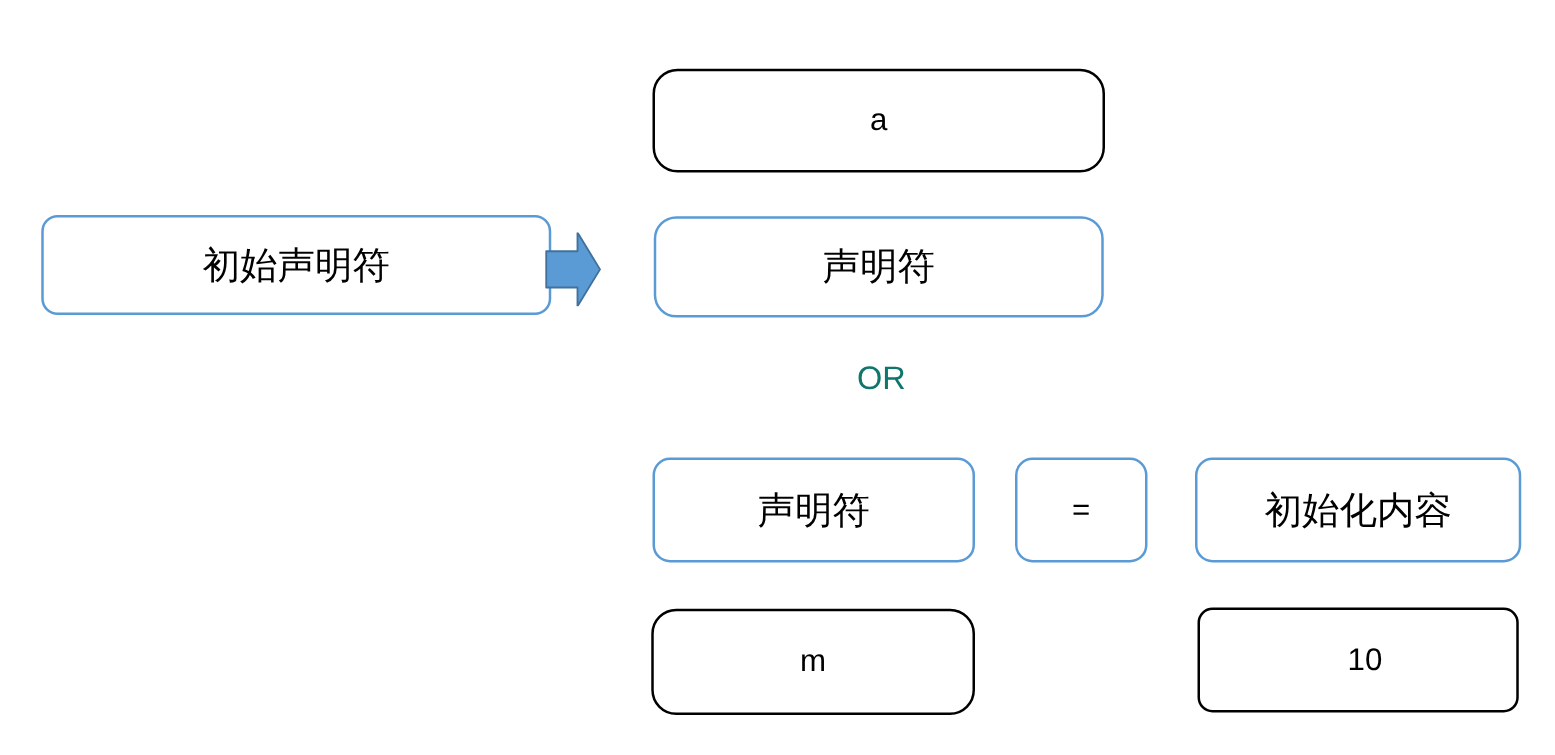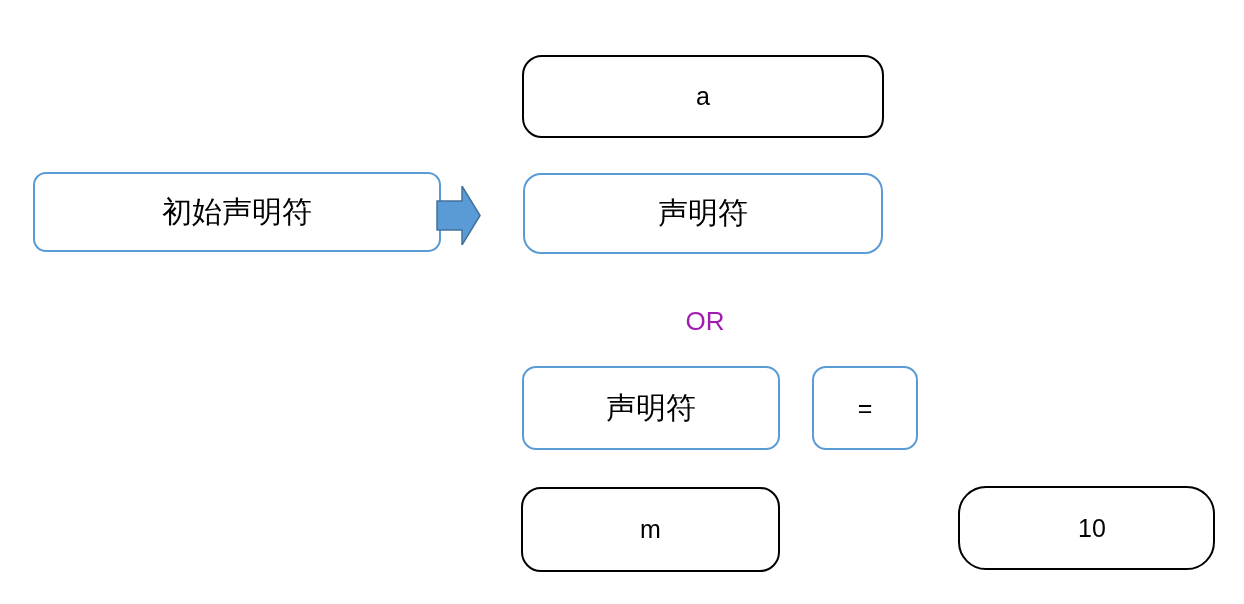--- a/index.html
+++ b/index.html
@@ -41,32 +41,32 @@
   }
   
   #box-example-top    { left: 522px; top: 55px;  width: 362px; height: 83px; border-radius: 20px; }
   
   #box-init-declarator{ left: 33px;  top: 172px; width: 408px; height: 80px; border-radius: 13px; }
   
   #box-declarator     { left: 523px; top: 173px; width: 360px; height: 81px; border-radius: 18px; }
   
   #or-label {
     position: absolute;
-    left: 655px; top: 305px; width: 100px; height: 32px;
+    left: 655px; top: 286px; width: 100px; height: 32px;
     display: flex; align-items: center; justify-content: center;
     font-family: "Liberation Sans", "DejaVu Sans", sans-serif;
-    font-size: 26px; color: #a21caf;
+    font-size: 26px; color: #0f766e;
   }
   
   #box-declarator2    { left: 522px; top: 366px; width: 258px; height: 84px; border-radius: 14px; }
   #box-equals         { left: 812px; top: 366px; width: 106px; height: 84px; border-radius: 14px; }
   #box-initializer    { left: 956px; top: 366px; width: 261px; height: 84px; border-radius: 14px; }
   
   #box-example-m      { left: 521px; top: 487px; width: 259px; height: 85px; border-radius: 20px; }
-  #box-example-ten    { left: 958px; top: 486px; width: 257px; height: 84px; border-radius: 28px; padding-left: 11px; }
+  #box-example-ten    { left: 958px; top: 486px; width: 257px; height: 84px; border-radius: 12px; padding-left: 11px; }
   
   #arrow {
     position: absolute;
     left: 436px; top: 186px; width: 45px; height: 59px;
   }
   #arrow polygon {
     fill: var(--arrow-fill, #5B9BD5);
     stroke: var(--arrow-stroke, #41719C);
     stroke-width: 1.5;
     stroke-linejoin: round;
@@ -96,20 +96,23 @@
   <div id="or-label">OR</div>
 
   <div class="box blue cjk" id="box-declarator2">
     <span>声明符</span>
   </div>
 
   <div class="box blue latin" id="box-equals">
     <span>=</span>
   </div>
 
+  <div class="box blue cjk" id="box-initializer">
+    <span>初始化内容</span>
+  </div>
 
   <div class="box black latin" id="box-example-m">
     <span>m</span>
   </div>
 
   <div class="box black latin" id="box-example-ten">
     <span>10</span>
   </div>
 
 </div>

